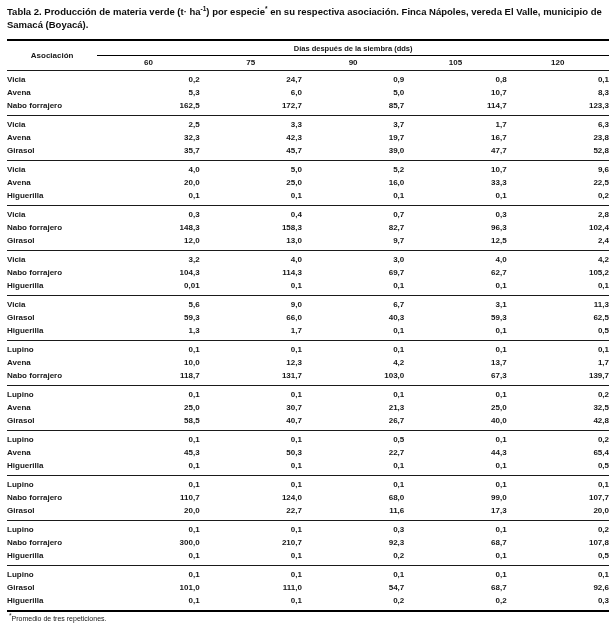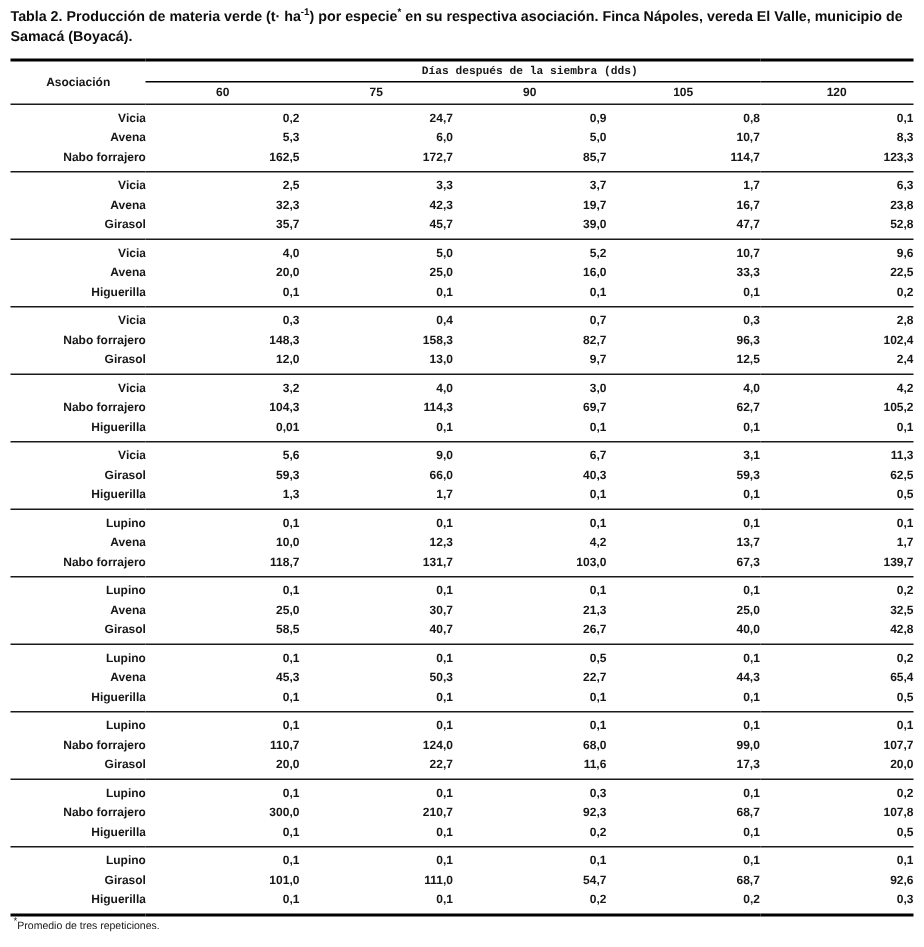--- a/index.html
+++ b/index.html
@@ -48,34 +48,33 @@
   thead th { text-align: center; }
   th.assoc {
     vertical-align: middle;
     padding: 4px 0;
     font-size: 8px;
   }
   th.dds-span {
     border-bottom: 1px solid #000;
     padding: 3px 0 2px 0;
     font-size: 7.5px;
-    font-family: Liberation Mono, monospace;
   }
   tr.dds-cols th {
     padding: 2px 0 3px 0;
   }
   tbody.group { border-top: 1px solid #1a1a1a; }
   tbody.group td {
     padding: 1px 0;
     line-height: 11px;
   }
   tbody.group tr:first-child td { padding-top: 3px; }
   tbody.group tr:last-child td  { padding-bottom: 4px; }
   td.species {
-    text-align: right;
+    text-align: left;
     padding-left: 2px;
   }
   td.val {
     text-align: right;
     padding-right: 32px;
   }
   .footnote {
     margin: 3px 0 0 2px;
     font-size: 7px;
     color: #161616;

